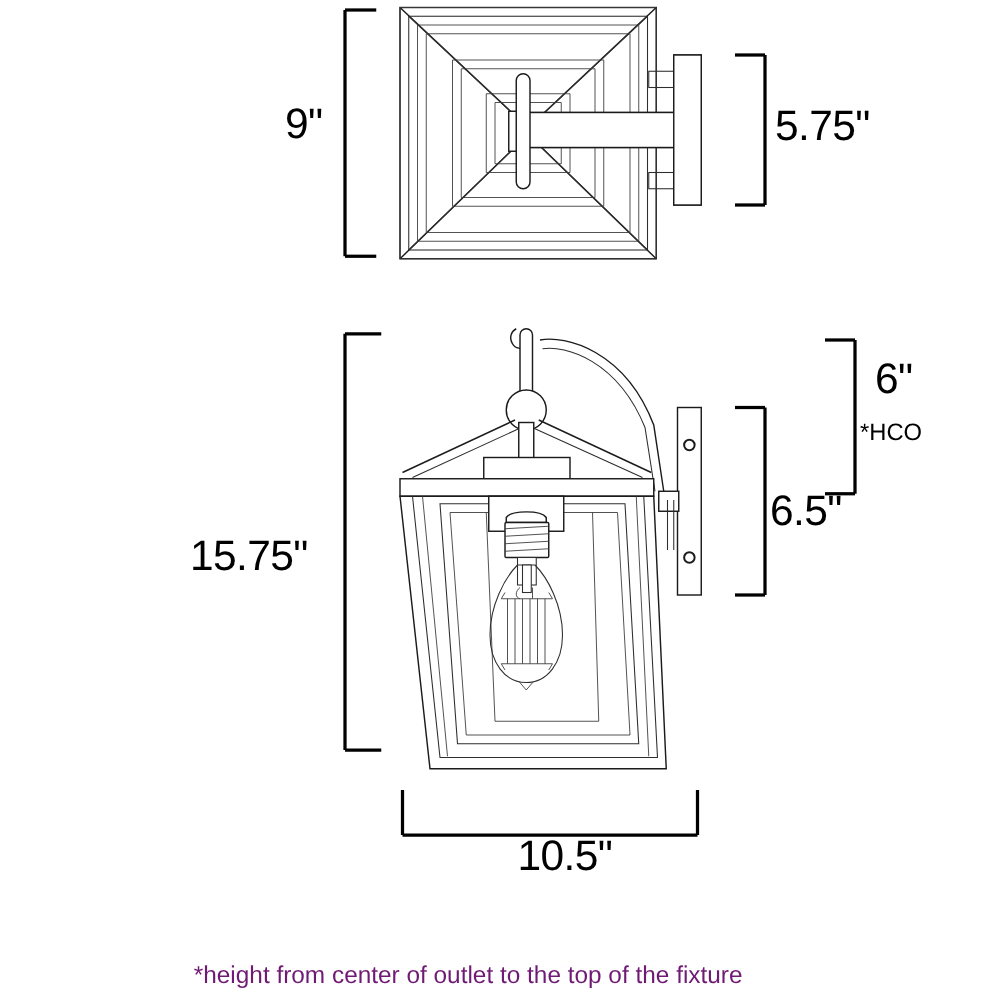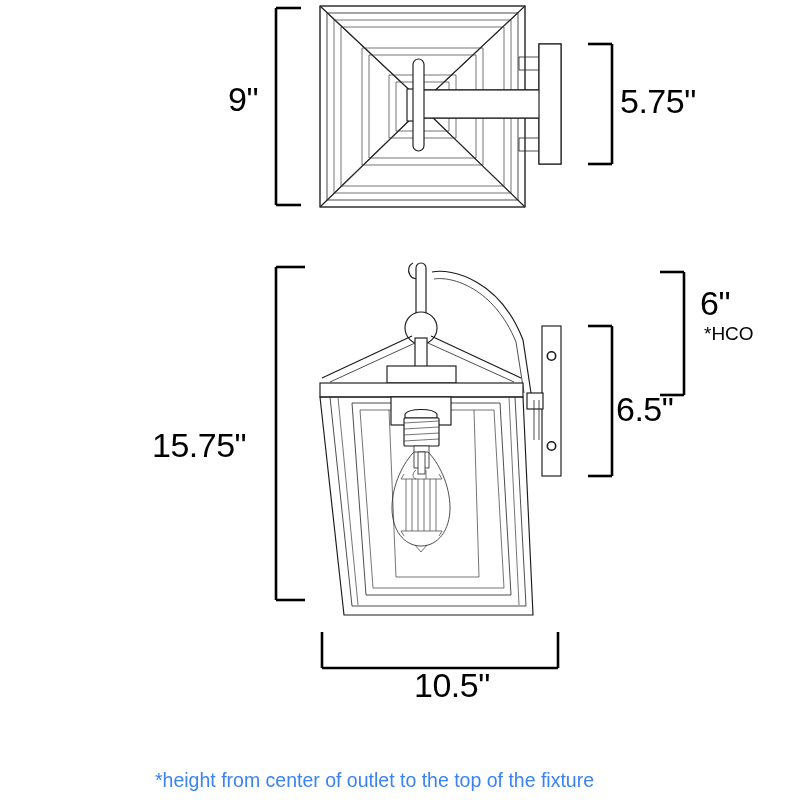--- a/index.html
+++ b/index.html
@@ -47,21 +47,21 @@
     white-space: nowrap;
     line-height: 1;
     letter-spacing: -0.5px;
   }
   .dim-big   { font-size: 34px; }
   .dim-small { font-size: 19px; letter-spacing: 0px; }
   .caption {
     position: absolute;
     font-family: "Liberation Sans", sans-serif;
     font-size: 19.5px;
-    color: #3b82f6;
+    color: #701a75;
     white-space: nowrap;
     letter-spacing: 0px;
   }
 </style>
 </head>
 <body>
 
 <div id="spec-sheet">
 
   <svg class="drawing" viewBox="0 0 800 800" xmlns="http://www.w3.org/2000/svg">
@@ -250,19 +250,19 @@
   <div class="dim-label dim-big" style="left:228px; top:82px;">9"</div>
 
   <div class="dim-label dim-big" style="left:620px; top:84px;">5.75"</div>
 
   <div class="dim-label dim-big" style="left:152px; top:428px;">15.75"</div>
 
   <div class="dim-label dim-big" style="left:414px; top:668px;">10.5"</div>
 
   <div class="dim-label dim-big" style="left:700px; top:286px;">6"</div>
 
-  <div class="dim-label dim-small" style="left:688px; top:324px;margin-left:16px;">*HCO</div>
+  <div class="dim-label dim-small" style="left:688px; top:337px;">*HCO</div>
 
   <div class="dim-label dim-big" style="left:616px; top:392px;">6.5"</div>
 
   <div class="caption" style="left:155px; top:769px;">*height from center of outlet to the top of the fixture</div>
 
 </div>
 
 </body></html>

